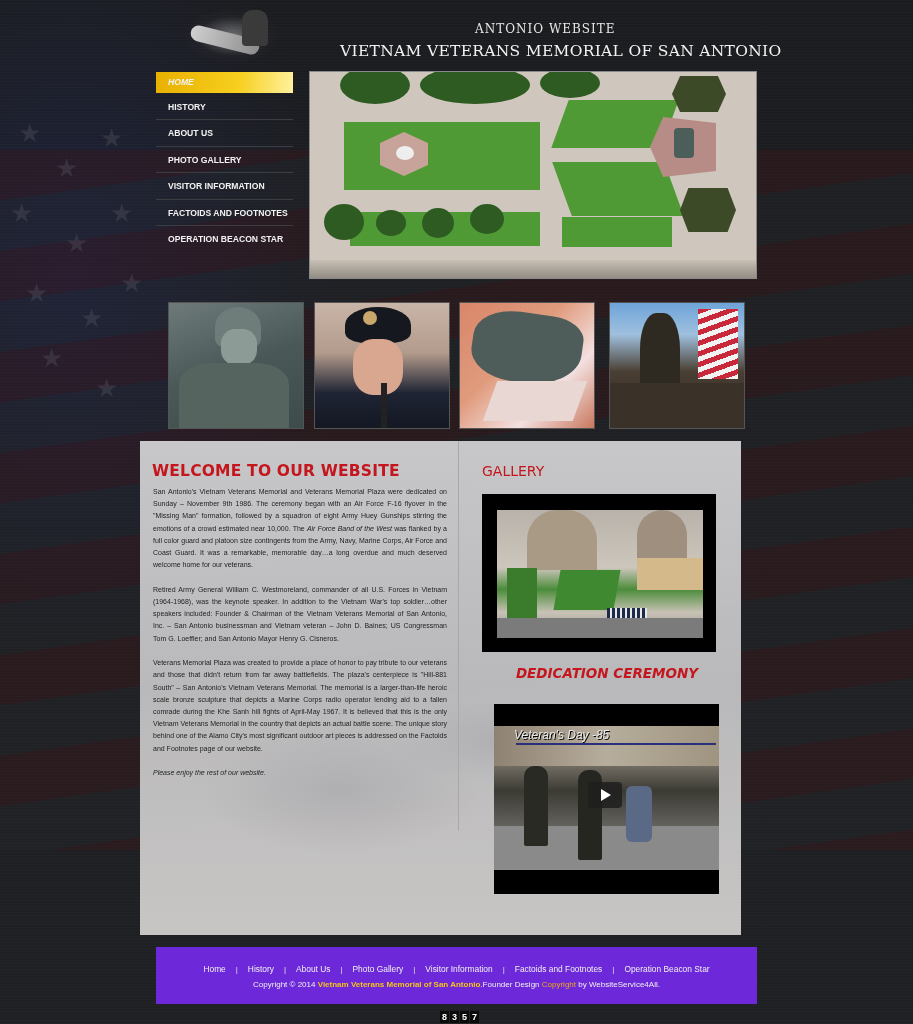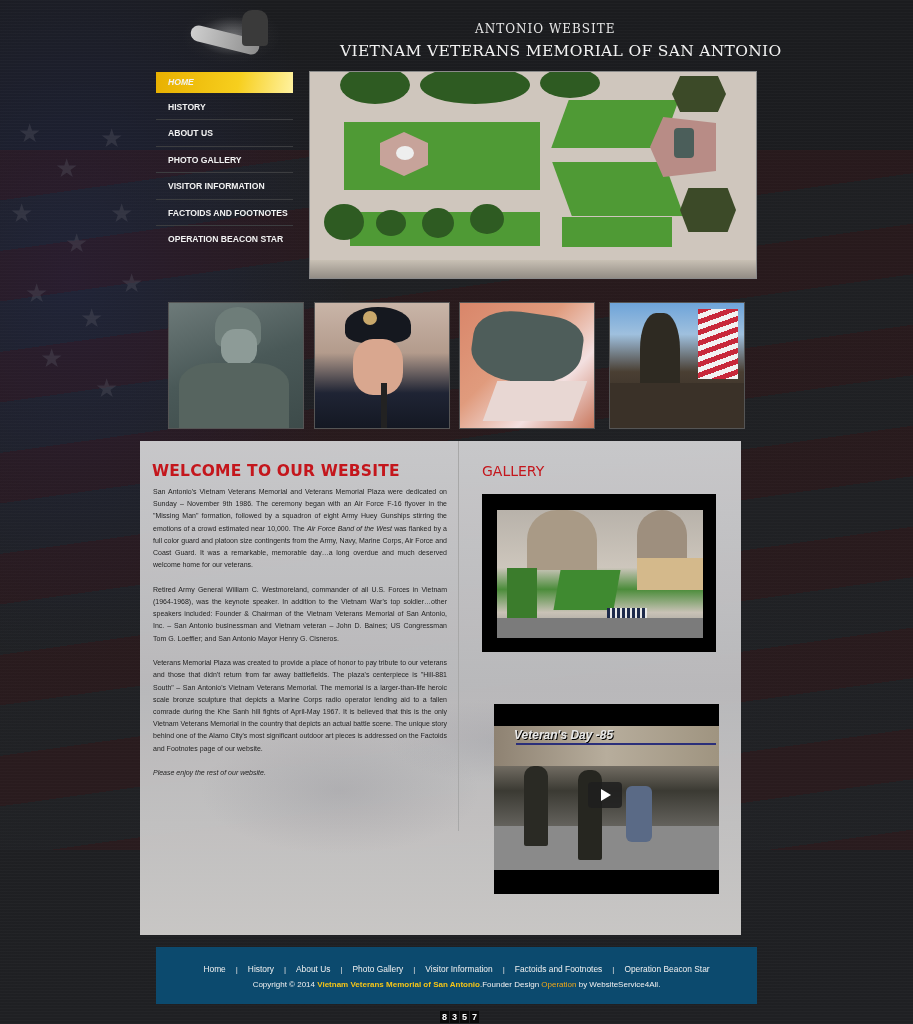--- a/index.html
+++ b/index.html
@@ -120,36 +120,36 @@
     font-family: "DejaVu Sans", sans-serif;
   }
   .video {
     position: absolute; left: 354px; top: 263px; width: 225px; height: 190px; background: #000; cursor: pointer;
   }
   .video-frame {
     position: absolute; left: 0; top: 22px; width: 225px; height: 144px; overflow: hidden;
     background: linear-gradient(180deg, #8f8a7e 0%, #7a746a 25%, #3b3a33 45%, #6d6b66 75%, #868686 100%);
   }
   .video-caption {
-    position: absolute; left: 20px; top: 2px; color: #e8e8e8; font-size: 12px; font-weight: bold; font-style: italic;
+    position: absolute; left: 20px; top: 2px; color: #e8e8e8; font-size: 12px; font-weight: normal; font-style: italic;
     text-shadow: 1px 1px 0 #000; white-space: nowrap; text-align: right;
   }
   .video-caption-bar { position: absolute; left: 22px; top: 17px; width: 200px; height: 2px; background: #2b2f7a; }
   .play-button {
     position: absolute; left: 94px; top: 56px; width: 34px; height: 26px; border-radius: 4px;
     background: rgba(30,30,30,0.85); cursor: pointer;
   }
   .play-button::after {
     content: ""; position: absolute; left: 13px; top: 7px;
     border-left: 10px solid #fff; border-top: 6px solid transparent; border-bottom: 6px solid transparent;
   }
 
   
   .footer {
-    position: absolute; left: 156px; top: 947px; width: 601px; height: 57px; background: #0c4a6e;
+    position: absolute; left: 156px; top: 947px; width: 601px; height: 57px; background: #6d28d9;
   }
   .footer-nav { position: absolute; left: 0; top: 11px; width: 601px; text-align: center; white-space: nowrap; }
   .footer-nav a {
     color: #f0f0f0; font-size: 8.4px; text-decoration: none; cursor: pointer;
   }
   .footer-nav .sep { color: #e0e0e0; font-size: 8px; margin: 0 10px; }
   .copyright {
     position: absolute; left: 0; top: 33px; width: 601px; text-align: center; color: #f0f0f0; font-size: 8px; white-space: nowrap;
   }
   .copyright .org { color: #f5c518; font-weight: bold; cursor: pointer; }
@@ -259,41 +259,42 @@
       <div style="position:absolute;left:140px;top:0;width:50px;height:60px;background:#9e8f7e;border-radius:25px 25px 0 0"></div>
       <div style="position:absolute;left:140px;top:48px;width:66px;height:32px;background:#d4b98b"></div>
       <div style="position:absolute;left:60px;top:60px;width:60px;height:40px;background:#3f8a30;transform:skewX(-10deg)"></div>
       <div style="position:absolute;left:10px;top:58px;width:30px;height:50px;background:#3b7c2c"></div>
       <div style="position:absolute;left:110px;top:98px;width:40px;height:22px;background:repeating-linear-gradient(90deg,#1d2a4a 0 3px,#e8e8e8 3px 5px)"></div>
       <div style="position:absolute;left:0;top:108px;width:206px;height:20px;background:#7b7b7b"></div>
     </div>
   </div>
 
   <div class="ceremony-title">
+    <div>DEDICATION CEREMONY</div>
   </div>
 
   <div class="video">
     <div class="video-frame">
       <div style="position:absolute;left:0;top:0;width:225px;height:40px;background:linear-gradient(90deg,#8e8272,#b7ad9c,#9f9480)"></div>
       <div style="position:absolute;left:0;top:100px;width:225px;height:44px;background:#8a8a8a"></div>
       <div style="position:absolute;left:30px;top:40px;width:24px;height:80px;background:#2a2a24;border-radius:10px 10px 2px 2px"></div>
       <div style="position:absolute;left:84px;top:44px;width:24px;height:90px;background:#262620;border-radius:10px 10px 2px 2px"></div>
       <div style="position:absolute;left:132px;top:60px;width:26px;height:56px;background:#5a6a86;border-radius:6px"></div>
       <div class="video-caption">Veteran's Day -85</div>
       <div class="video-caption-bar"></div>
       <div class="play-button"></div>
     </div>
   </div>
 </div>
 
 <footer class="footer">
   <div class="footer-nav">
     <a>Home</a><span class="sep">|</span><a>History</a><span class="sep">|</span><a>About Us</a><span class="sep">|</span><a>Photo Gallery</a><span class="sep">|</span><a>Visitor Information</a><span class="sep">|</span><a>Factoids and Footnotes</a><span class="sep">|</span><a>Operation Beacon Star</a>
   </div>
-  <div class="copyright"><span>Copyright © 2014 </span><a class="org">Vietnam Veterans Memorial of San Antonio</a><span>.Founder Design </span><a class="hosting">Operation</a><span> by WebsiteService4All.</span></div>
+  <div class="copyright"><span>Copyright © 2014 </span><a class="org">Vietnam Veterans Memorial of San Antonio</a><span>.Founder Design </span><a class="hosting">Copyright</a><span> by WebsiteService4All.</span></div>
 </footer>
 
 <div class="counter">
   <span>8</span>
   <span>3</span>
   <span>5</span>
   <span>7</span>
 </div>
 
 </body></html>

